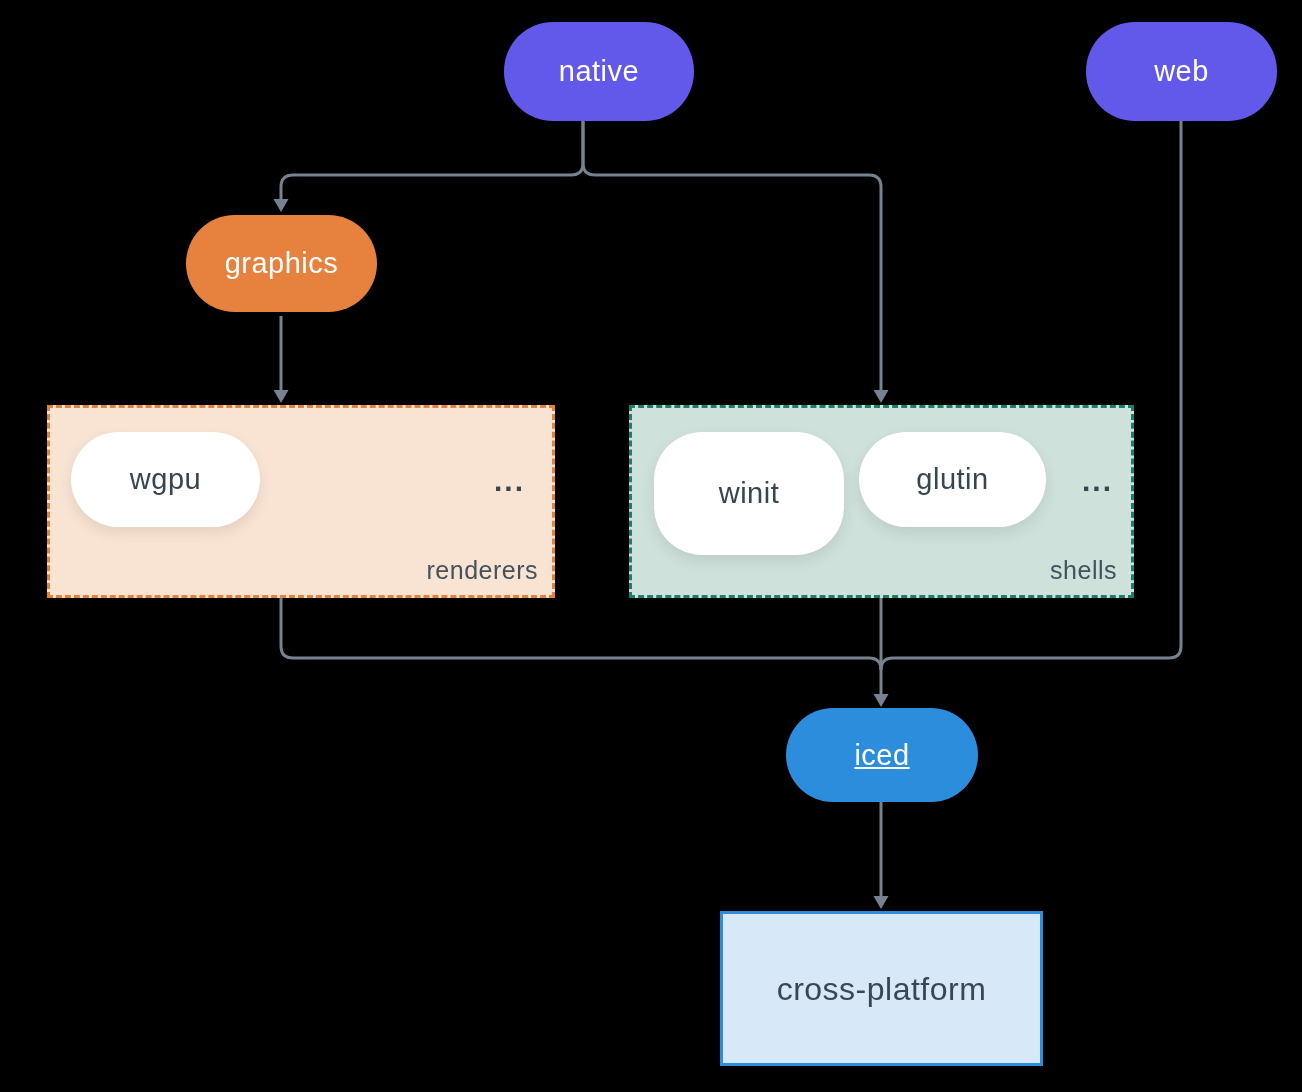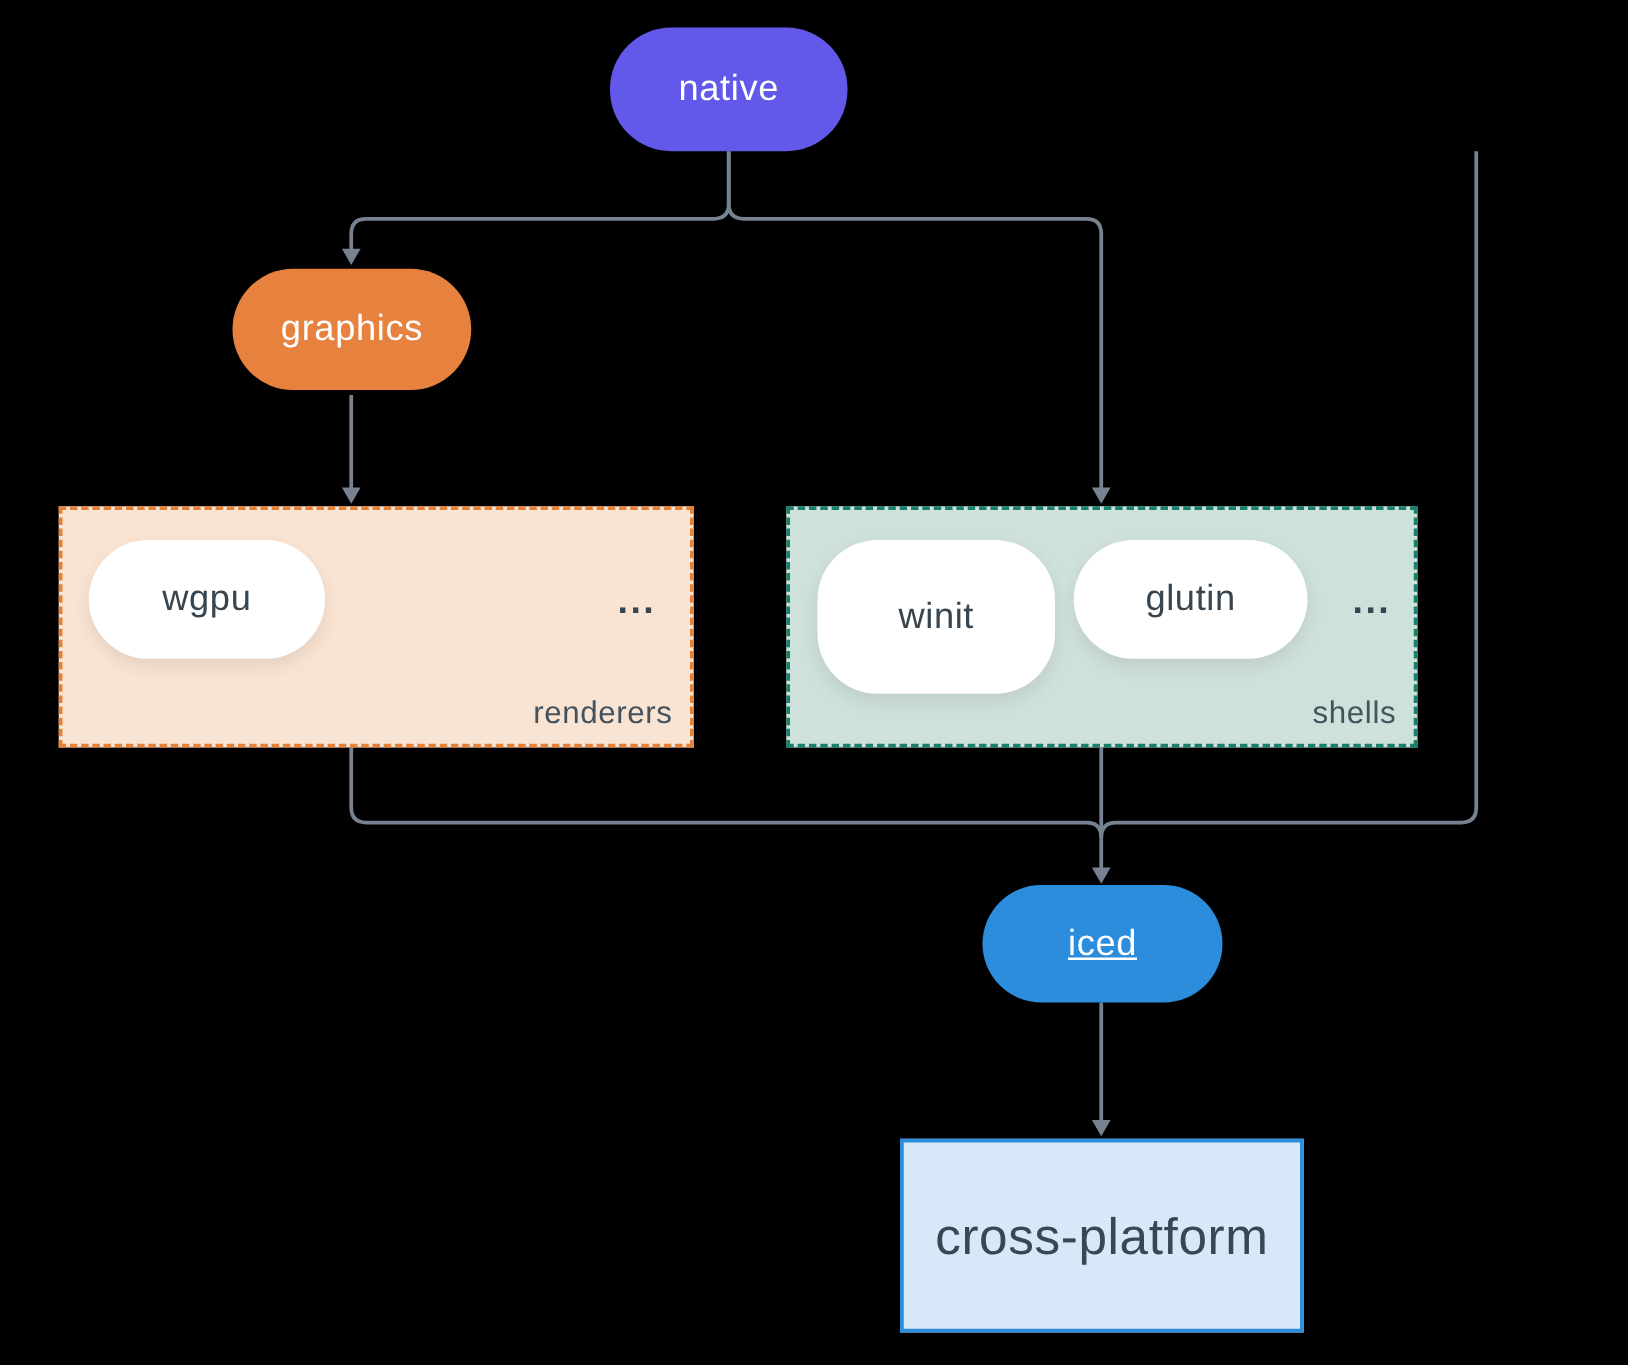--- a/index.html
+++ b/index.html
@@ -84,27 +84,27 @@
   .appbox {
     position: absolute;
     box-sizing: border-box;
     background: var(--c-app-bg);
     border: 3px solid var(--c-app-border);
     display: flex;
     flex-direction: column;
     align-items: center;
     justify-content: center;
     color: #3A4753;
-    font-size: 41px;
+    font-size: 32px;
     line-height: 48px;
     letter-spacing: 0.5px;
     text-align: center;
   }
   
-  #node-native   { left: 488px;  top: 22px;  width: 190px; height: 99px; }
+  #node-native   { left: 504px;  top: 22px;  width: 190px; height: 99px; }
   #node-web      { left: 1086px; top: 22px;  width: 191px; height: 99px; }
   #node-graphics { left: 186px;  top: 215px; width: 191px; height: 97px; }
   #node-iced     { left: 786px;  top: 708px; width: 192px; height: 94px; text-decoration: underline; }
   #group-renderers { left: 27px;  top: 405px; width: 508px; height: 193px; margin-left: 20px; }
   #group-shells    { left: 629px; top: 405px; width: 505px; height: 193px; }
   #pill-wgpu   { left: 21px;  top: 24px; width: 189px; height: 95px; }
   #pill-glow   { left: 234px; top: 24px; width: 189px; height: 95px; }
   #pill-winit  { left: 22px;  top: 24px; width: 190px; height: 123px; }
   #pill-glutin { left: 227px; top: 24px; width: 187px; height: 95px; }
   #ellipsis-renderers { left: 444px; top: 56px; }
@@ -133,20 +133,21 @@
 
     <path d="M881 598 L881 695"></path>
     <polygon points="881,707 873.5,694 888.5,694"></polygon>
 
     <path d="M881 802 L881 897"></path>
     <polygon points="881,909 873.5,896 888.5,896"></polygon>
   </svg>
 
   <div id="node-native" class="pill platform">native</div>
 
+  <div id="node-web" class="pill platform">web</div>
 
   <div id="node-graphics" class="pill graphics">graphics</div>
 
   <div id="group-renderers" class="groupbox renderers">
     <div id="pill-wgpu" class="whitepill">wgpu</div>
     <span id="ellipsis-renderers" class="ellipsis">...</span>
     <span class="group-label">renderers</span>
   </div>
 
   <div id="group-shells" class="groupbox shells">

